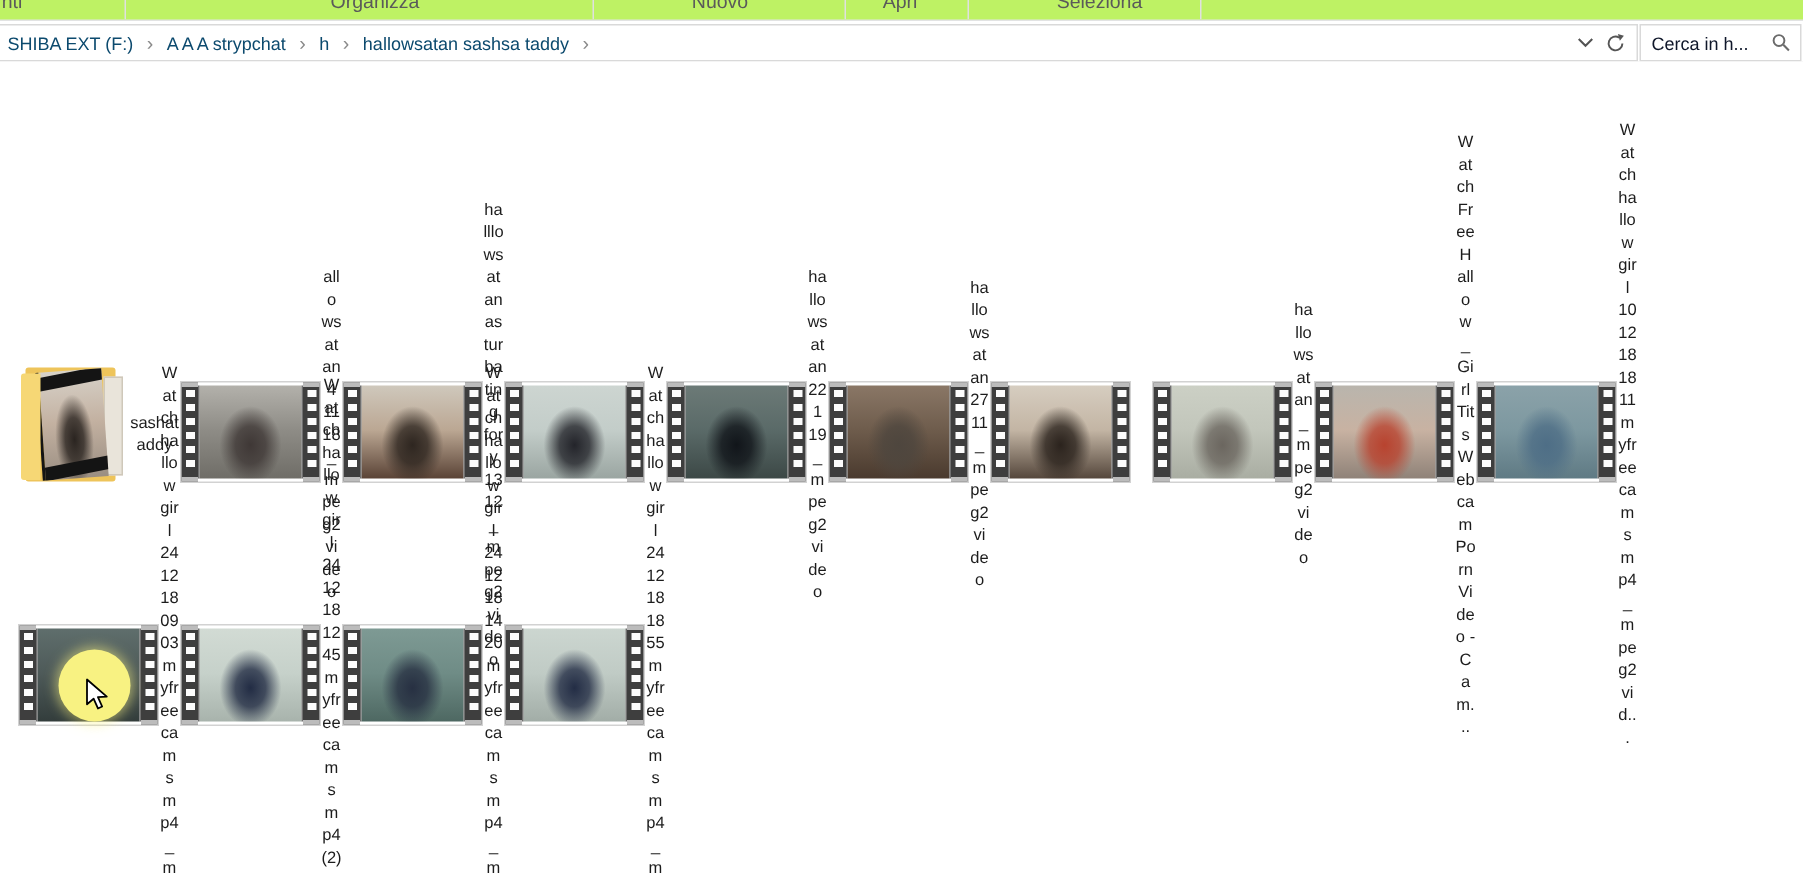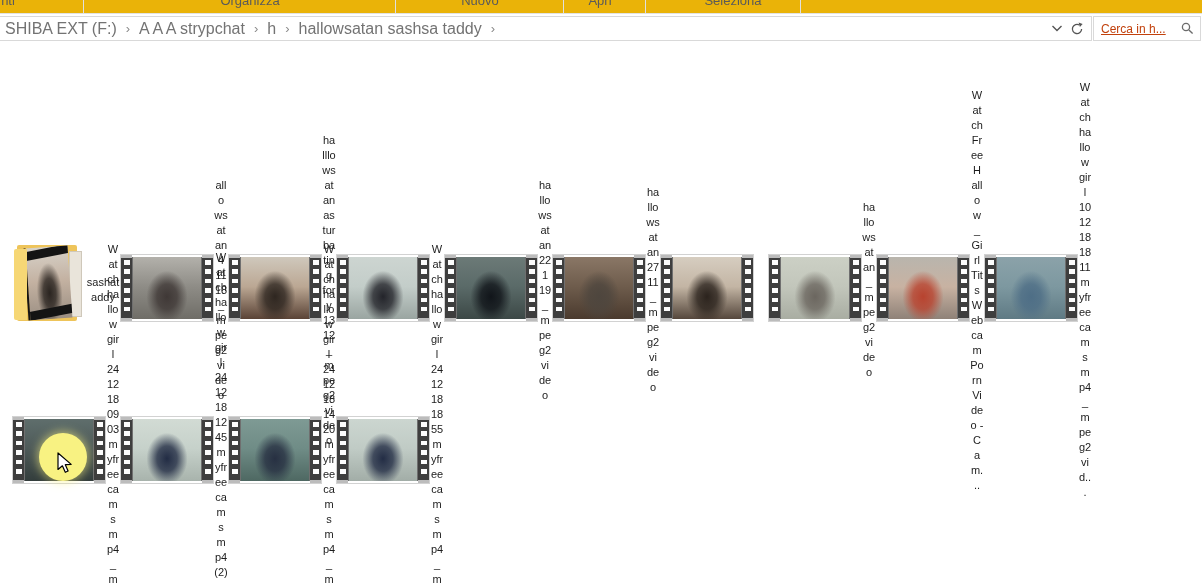--- a/index.html
+++ b/index.html
@@ -5,48 +5,48 @@
   html,body{margin:0;padding:0;}
   body{
     width:1202px;height:586px;position:relative;overflow:hidden;
     background:#ffffff;
     font-family:"Liberation Sans","DejaVu Sans",sans-serif;
     -webkit-font-smoothing:antialiased;
   }
   
   .ribbon{
     position:absolute;left:0;top:0;width:1202px;height:13px;
-    background:#eab308;border-bottom:1px solid #e2e3e3;overflow:hidden;
+    background:#bef264;border-bottom:1px solid #e2e3e3;overflow:hidden;
   }
   .ribbon .rlabel{
     position:absolute;top:-7px;font-size:13px;color:#5a5a5a;white-space:nowrap;
     transform:translateX(-50%);
   }
   .rl0{left:8px;transform:none;}
   .rl1{left:250px;} .rl2{left:480px;} .rl3{left:600px;} .rl4{left:733px;}
   .rsep{position:absolute;top:0;width:1px;height:13px;background:#e0e0e0;}
   
   .addressrow{
     position:absolute;left:0;top:14px;width:1202px;height:27px;background:#ffffff;
     border-bottom:1px solid #e3e3e3;
   }
   .addressbar{
     position:absolute;left:-6px;top:2px;width:1096px;height:23px;
     border:1px solid #d9d9d9;background:#fff;display:flex;align-items:center;
   }
   .crumbs{display:flex;align-items:center;padding-left:8px;flex:1;overflow:hidden;white-space:nowrap;}
-  .crumb{font-size:16px;color:#737373;padding:0 2px;cursor:default;}
+  .crumb{font-size:12px;color:#0c4a6e;padding:0 2px;cursor:default;}
   .crumb-sep{font-size:13px;color:#8a8a8a;padding:0 7px;}
   .abar-controls{display:flex;align-items:center;margin-left:auto;padding-right:4px;}
   .abar-btn{width:20px;height:21px;display:flex;align-items:center;justify-content:center;}
   .searchbox{
     position:absolute;left:1093px;top:2px;width:106px;height:23px;
     border:1px solid #d9d9d9;background:#fff;display:flex;align-items:center;
   }
-  .search-ph{flex:1;font-size:12px;color:#c2410c;padding-left:7px;white-space:nowrap;overflow:hidden;text-decoration:underline;}
+  .search-ph{flex:1;font-size:12px;color:#0f172a;padding-left:7px;white-space:nowrap;overflow:hidden;}
   .search-ic{padding-right:6px;display:flex;align-items:center;}
   
   .content{position:absolute;left:0;top:41px;width:1202px;height:545px;background:#fff;}
   .filerow{position:absolute;left:12px;display:flex;}
   .row1{top:34px;} .row2{top:196px;}
   .cell{width:108px;display:flex;flex-direction:row;align-items:center;flex:none;}
   .fname{
     width:104px;margin-top:5px;text-align:center;
     font-size:11px;line-height:15px;color:#1c1c1c;
     overflow-wrap:anywhere;word-break:break-word;

